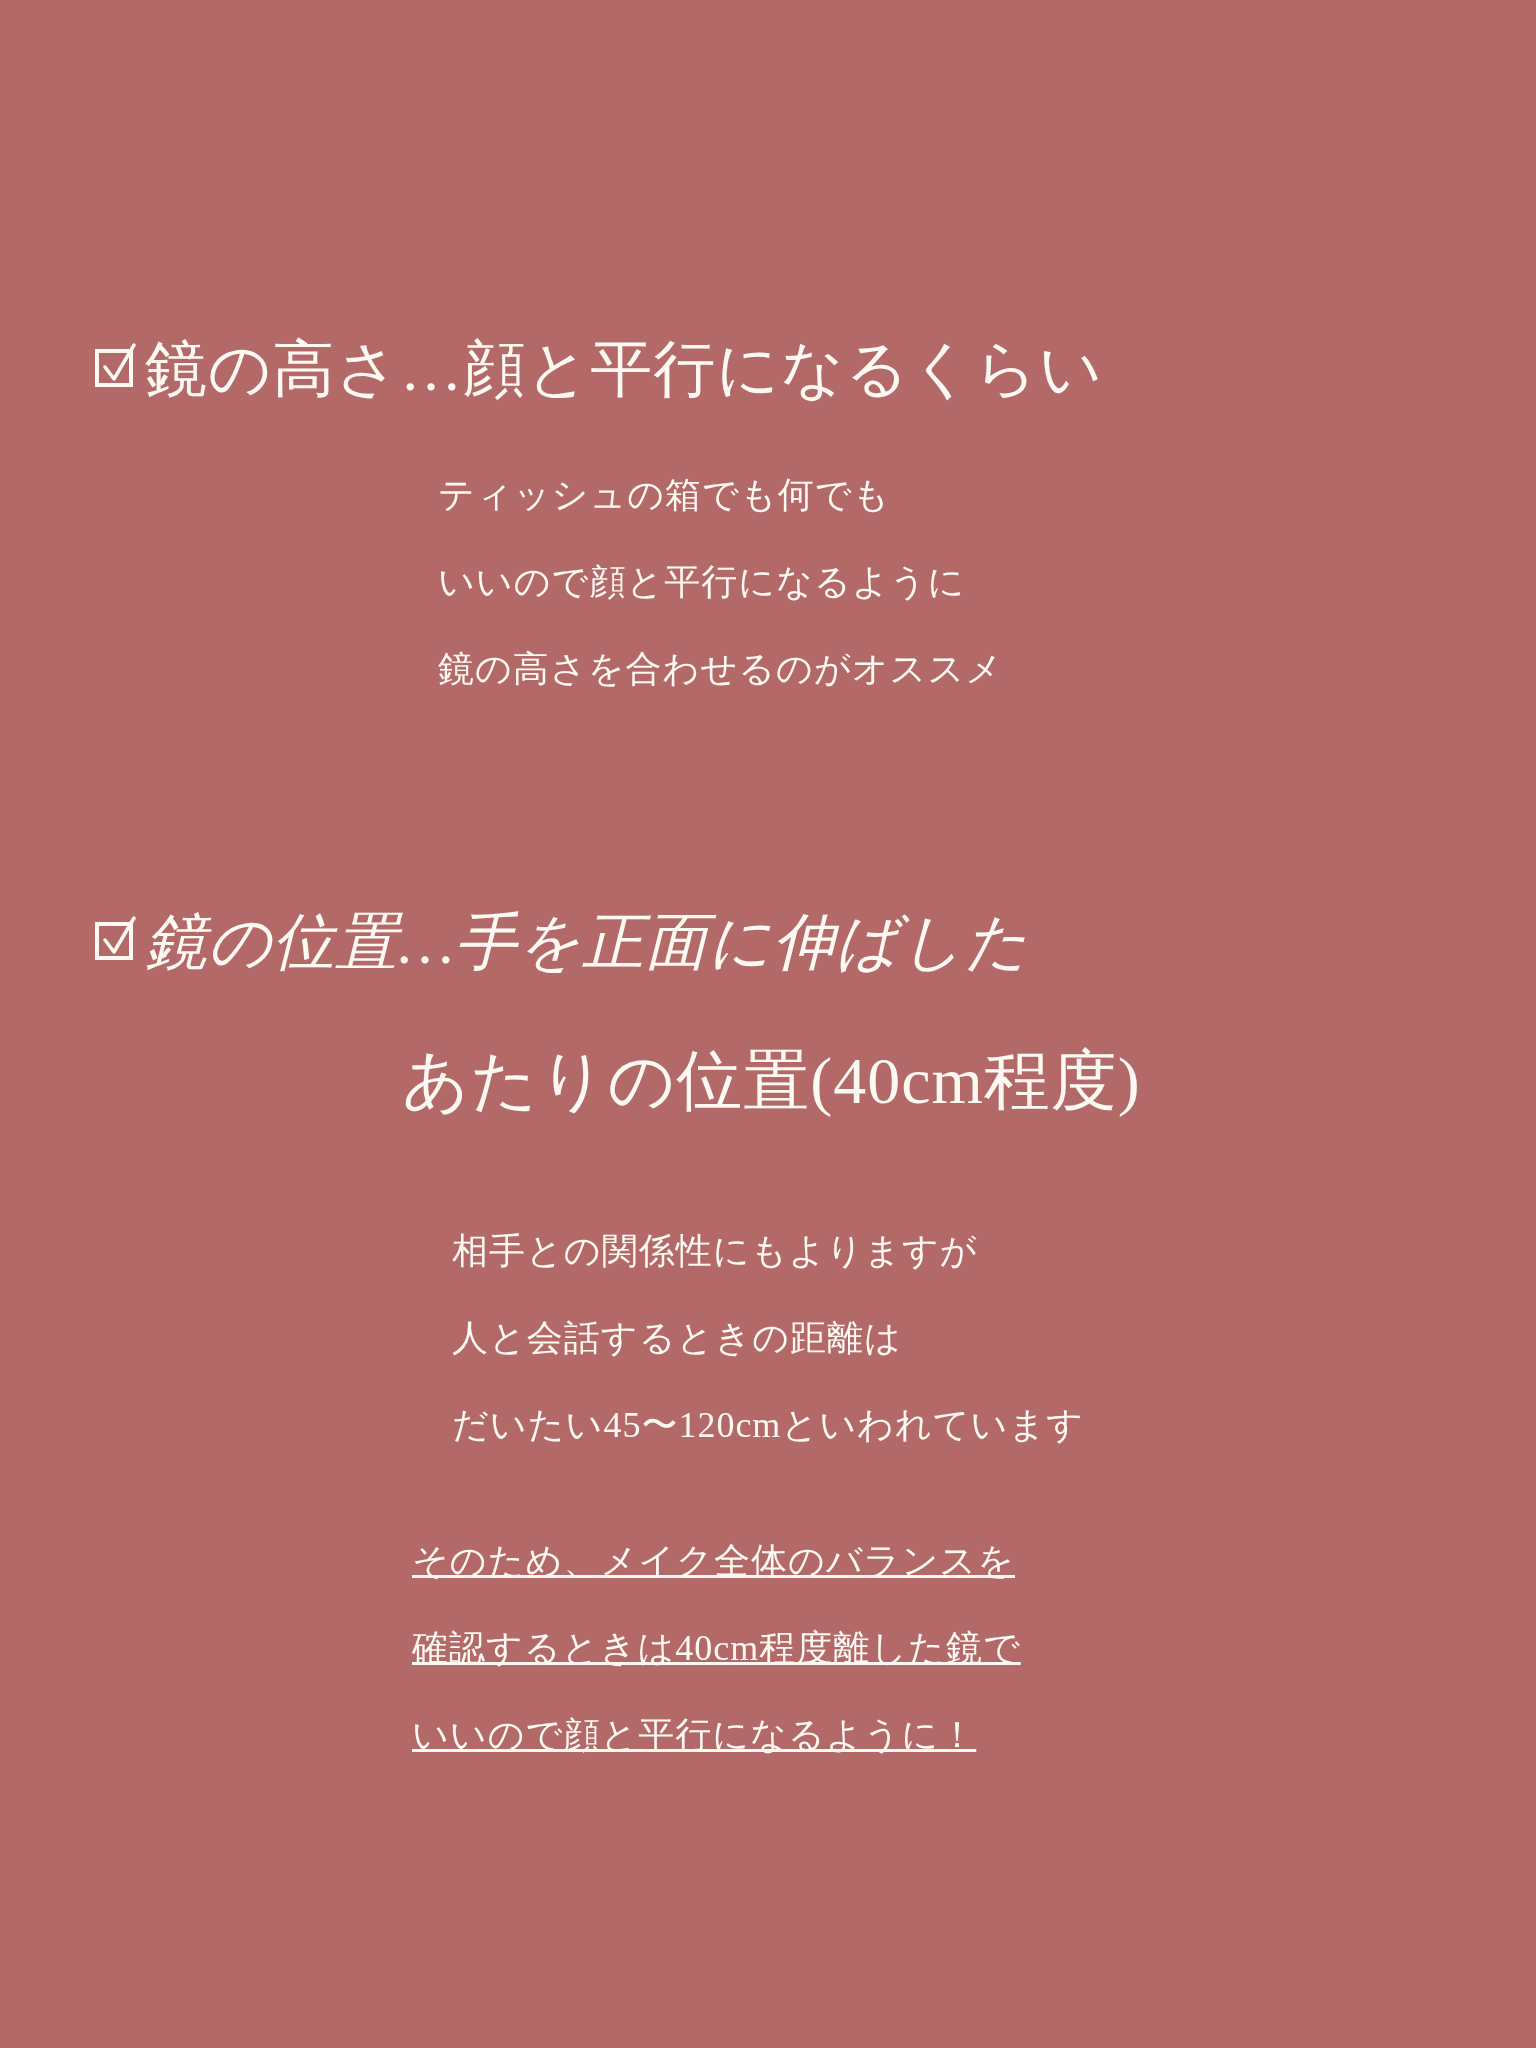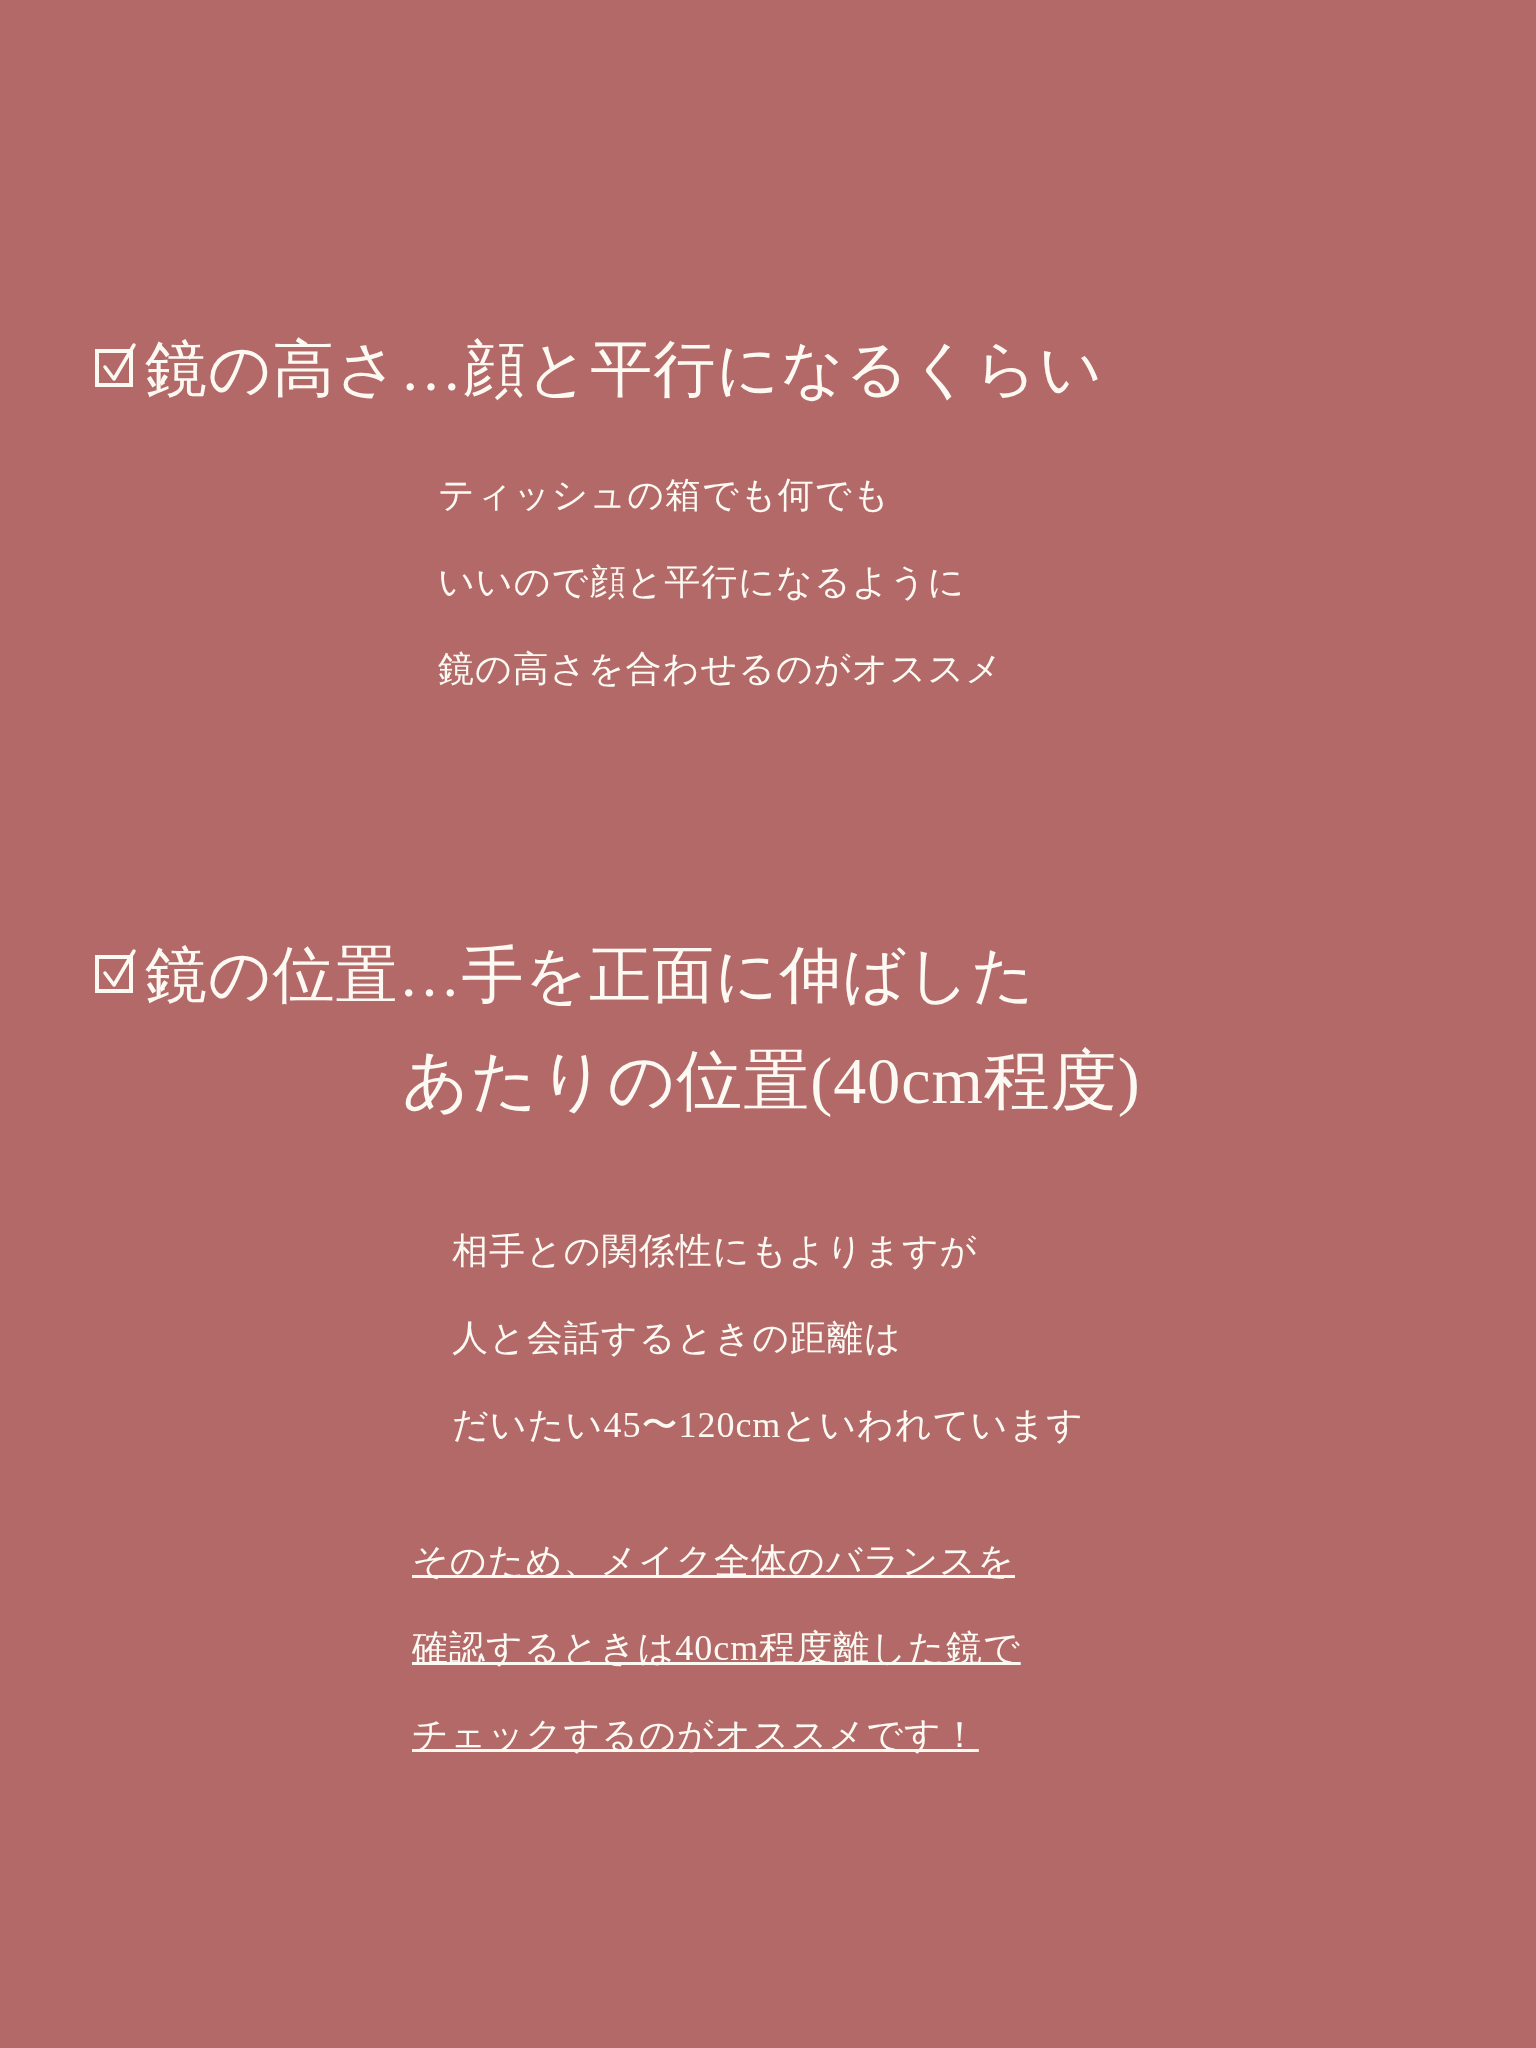--- a/index.html
+++ b/index.html
@@ -77,35 +77,35 @@
       </svg>
     </span><span>鏡の高さ…顔と平行になるくらい</span>
   </h2>
 
   <div class="body-block" style="left:438px; top:452px;">
     <span class="body-line">ティッシュの箱でも何でも</span>
     <span class="body-line">いいので顔と平行になるように</span>
     <span class="body-line">鏡の高さを合わせるのがオススメ</span>
   </div>
 
-  <h2 class="heading" style="left:95px; top:938px;">
+  <h2 class="heading" style="left:95px; top:905px;font-style:italic;">
     <span class="checkbox">
       <svg viewBox="0 0 38 44" aria-hidden="true">
         <path d="M5 26 L14 38 L34 4" fill="none" stroke="currentColor" stroke-width="3.5" stroke-linecap="round" stroke-linejoin="round"></path>
       </svg>
     </span><span>鏡の位置…手を正面に伸ばした</span>
   </h2>
 
   <div class="subheading" style="left:402px; top:1036px;">あたりの位置(40cm程度)</div>
 
   <div class="body-block" style="left:452px; top:1208px;">
     <span class="body-line">相手との関係性にもよりますが</span>
     <span class="body-line">人と会話するときの距離は</span>
     <span class="body-line">だいたい45〜120cmといわれています</span>
   </div>
 
   <div class="body-block" style="left:412px; top:1518px;text-decoration:underline;">
     <span class="body-line">そのため、メイク全体のバランスを</span>
     <span class="body-line">確認するときは40cm程度離した鏡で</span>
-    <span class="body-line">チェックするのがオススメです！</span>
+    <span class="body-line">いいので顔と平行になるように！</span>
   </div>
 
 </div>
 
 </body></html>

